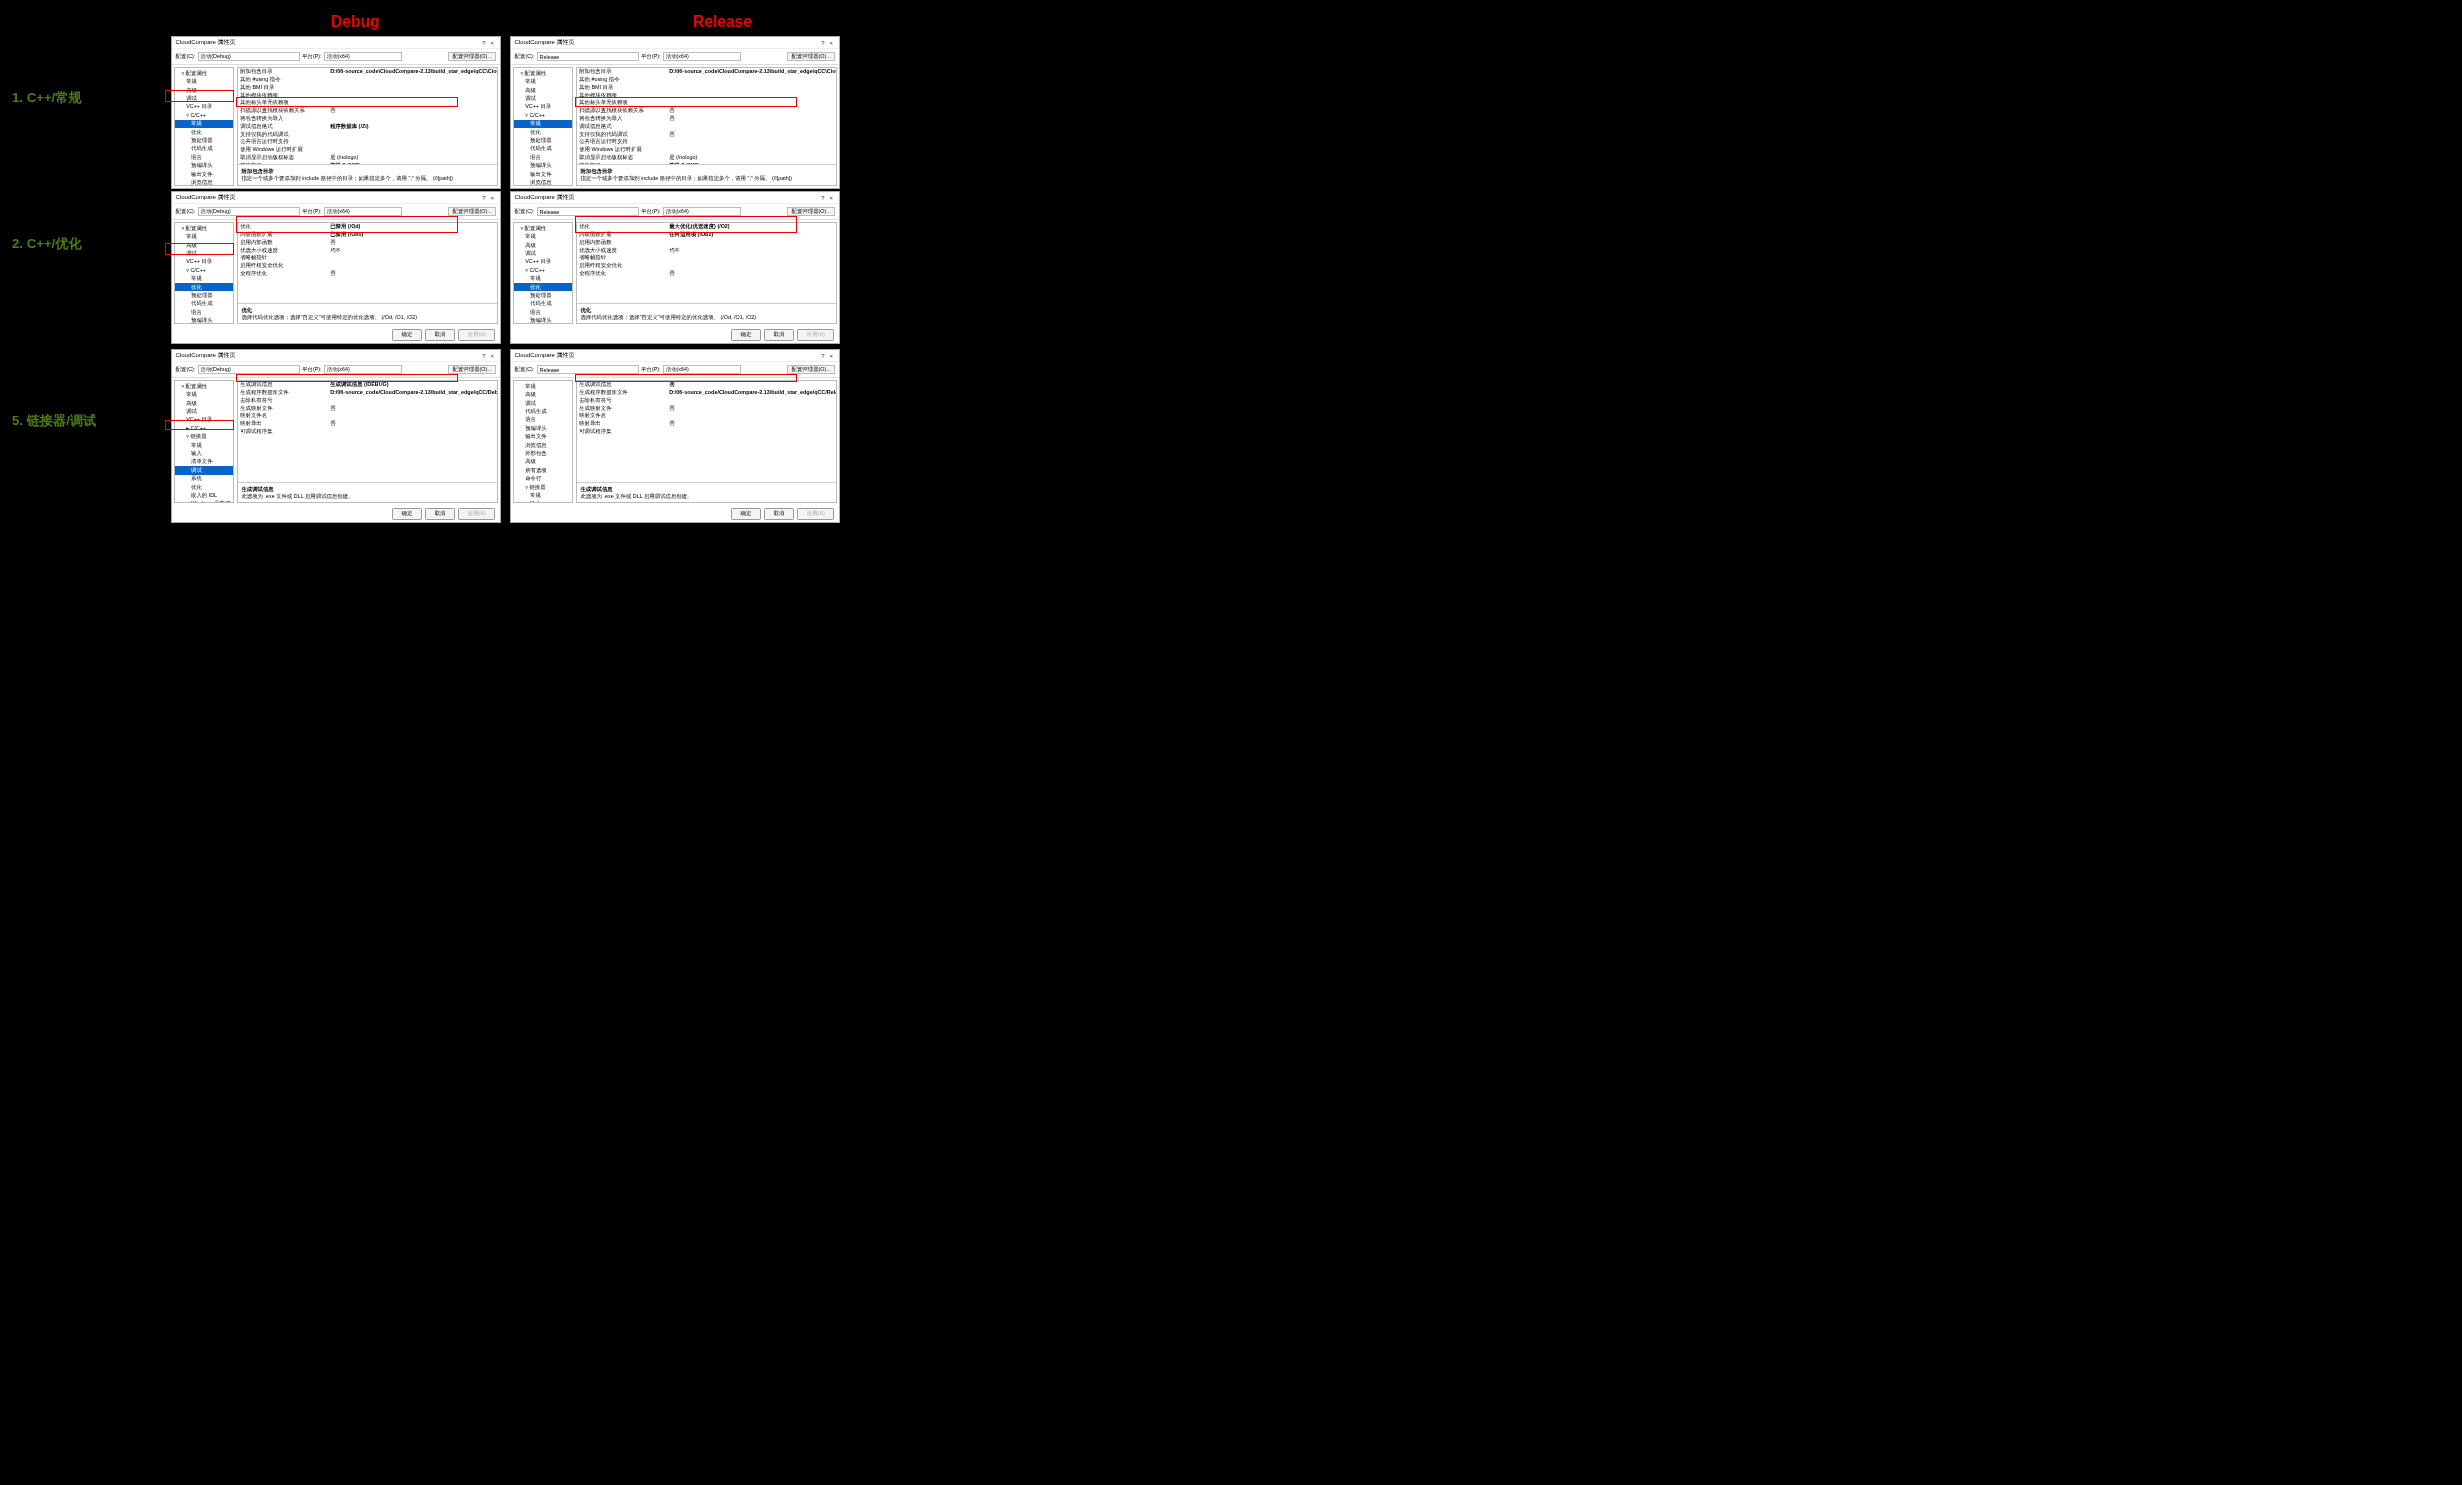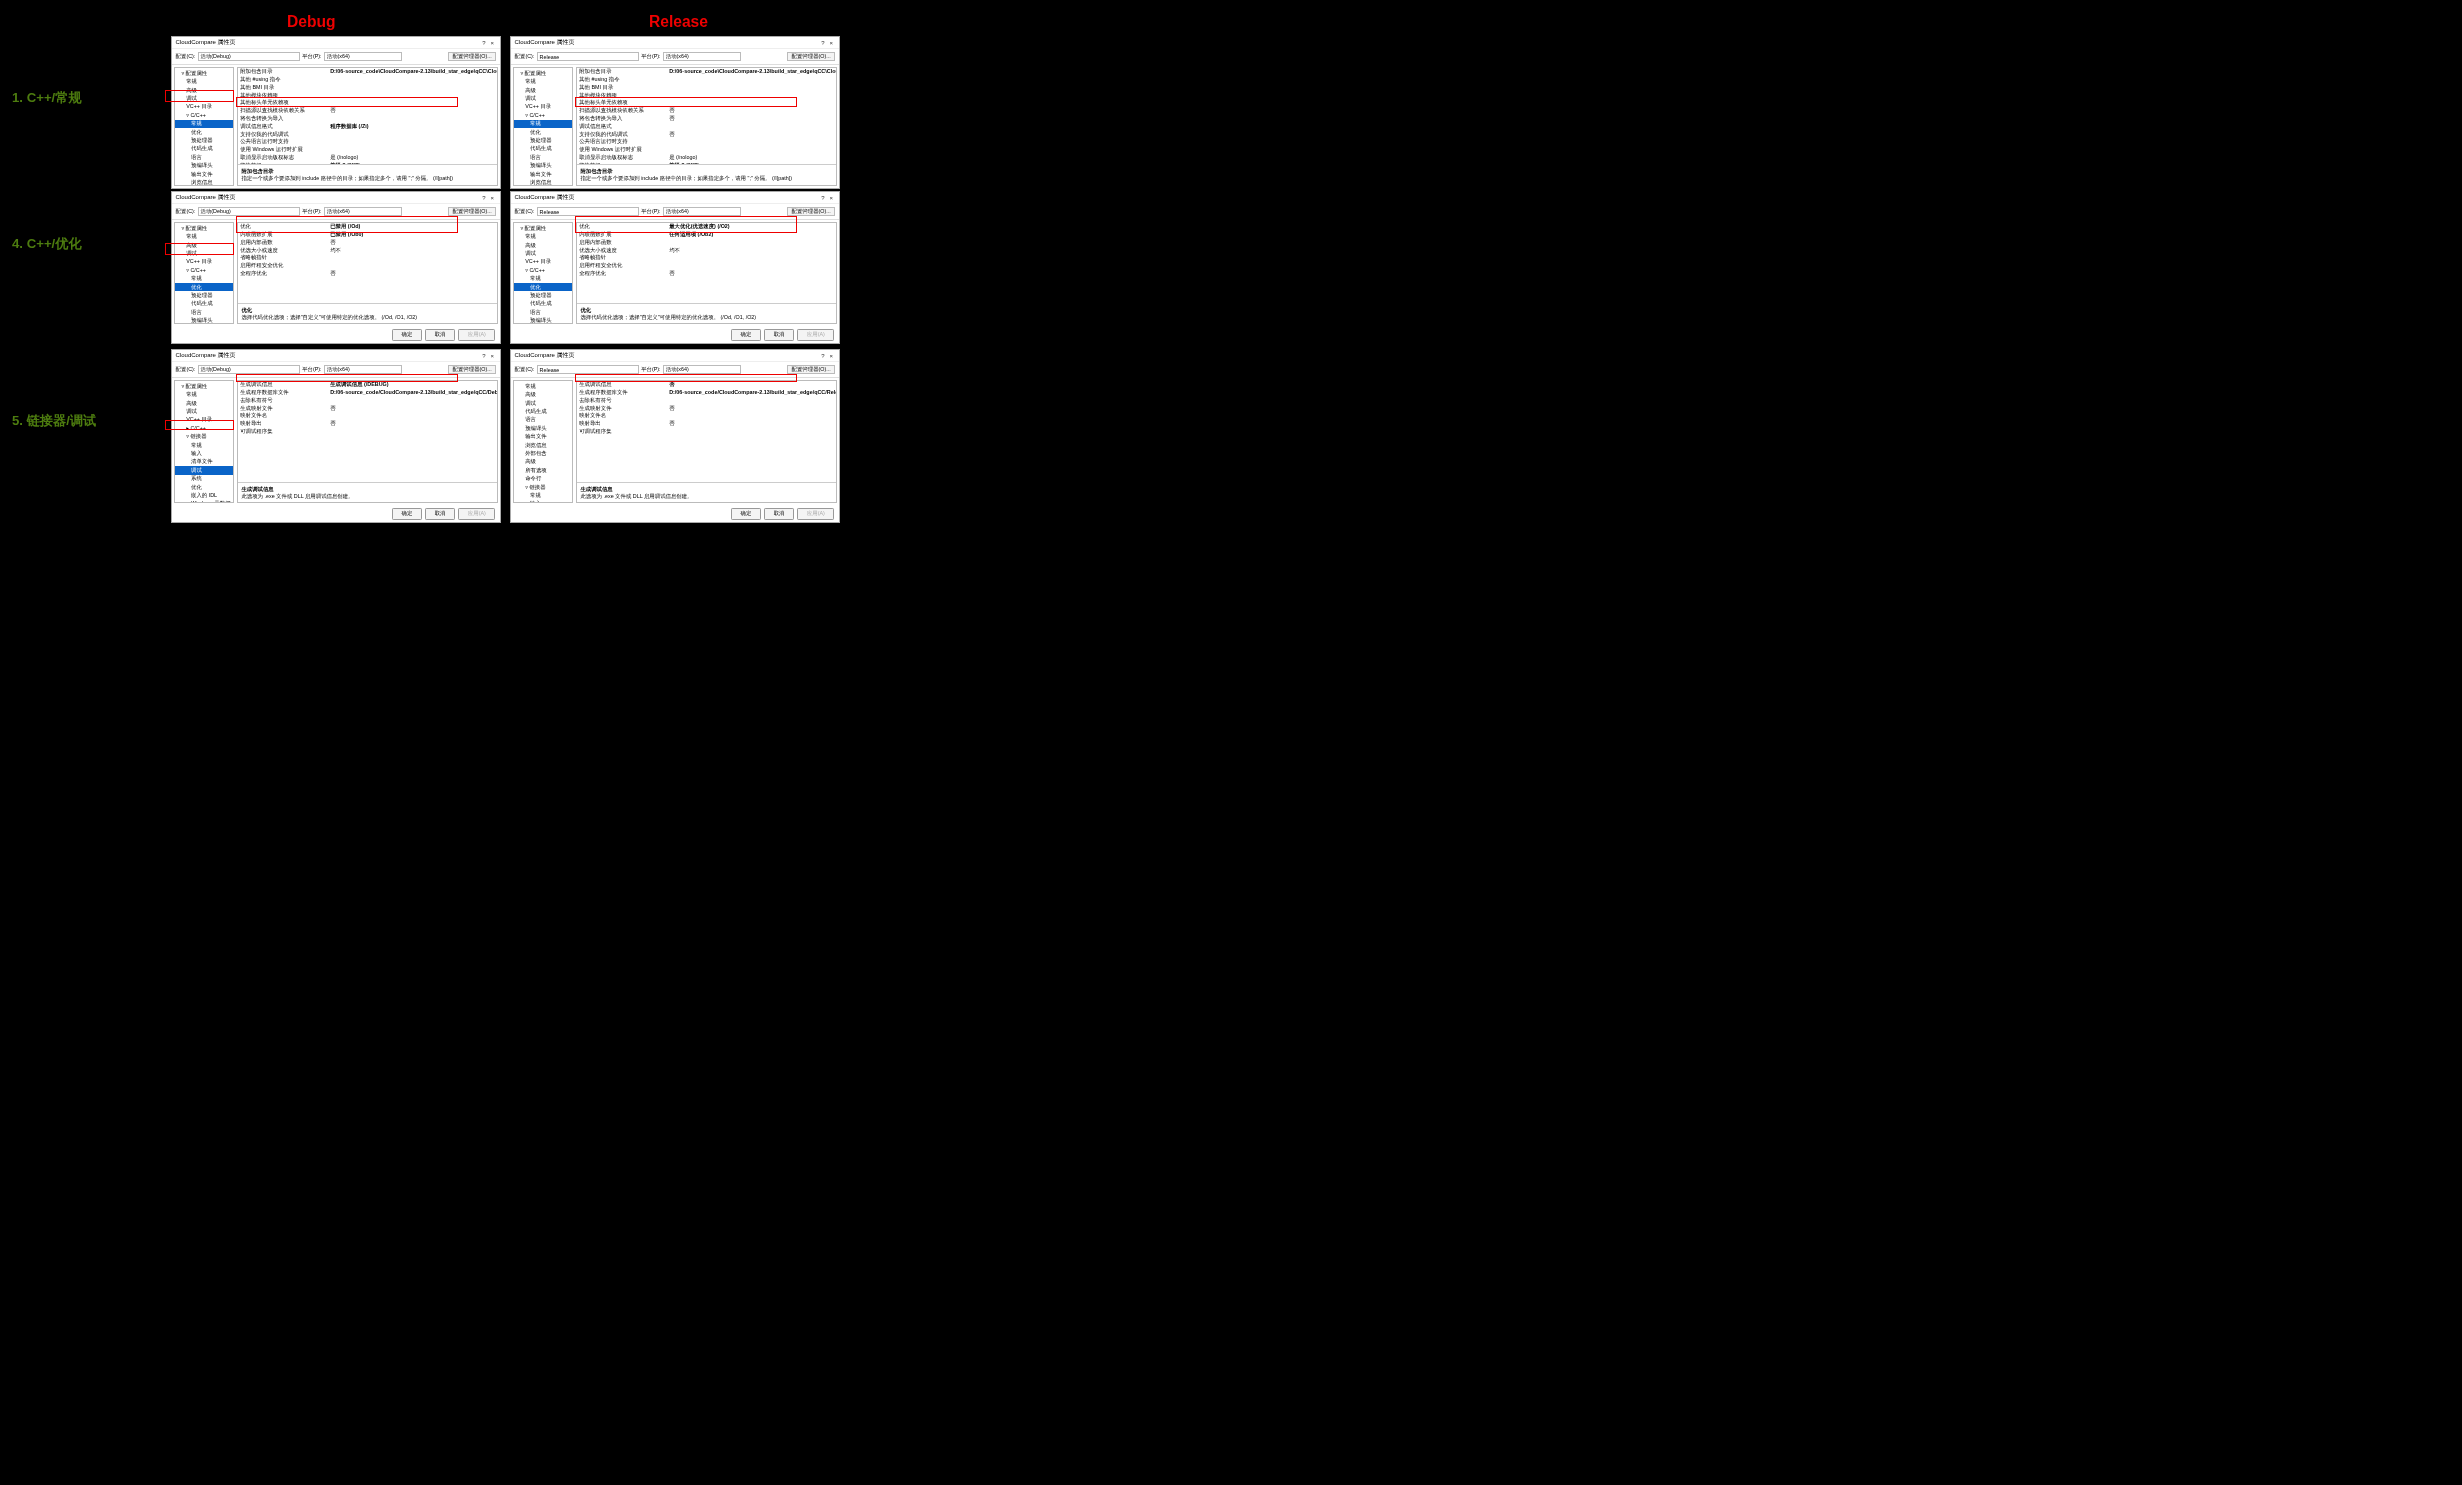--- a/index.html
+++ b/index.html
@@ -1,17 +1,17 @@
 <!DOCTYPE html>
 <html style="font-size:9.6px"><head>
 <meta charset="utf-8">
 <style>
 * { margin:0; padding:0; box-sizing:border-box; }
 body { background:#000; font-family:"Microsoft YaHei",Arial,sans-serif; font-size:5.4px; color:#000; position:relative; width:902px; height:544px; }
-.hdr { position:absolute; font-weight:bold; color:#e00; font-size:15.6px; }
+.hdr { position:absolute; font-weight:bold; color:#e00; font-size:15.6px;margin-left:44px; }
 .side-label { position:absolute; color:#4d7c0f; font-weight:bold; font-size:13.2px; left:12px; }
 .dlg { position:absolute; background:#fff; border:0.6px solid #aaa; display:flex; flex-direction:column; }
 .titlebar { display:flex; align-items:center; padding:1.2px 3.6px; font-size:6px; background:#fff; border-bottom:0.6px solid #eee; }
 .titlebar .spacer { flex:1; }
 .titlebar .btn { width:8.4px; text-align:center; color:#333; font-size:6px; cursor:pointer; }
 .cfgbar { display:flex; align-items:center; gap:2.4px; padding:2.4px 3.6px; border-bottom:0.6px solid #ddd; }
 .cfgbar label { font-size:5.4px; }
 .cfgbar .sel { border:0.6px solid #bbb; padding:0.6px 1.8px; font-size:5.4px; background:#fff; height:9.6px; display:flex; align-items:center; }
 .cfgbar .sel.cfg { width:102px; }
 .cfgbar .sel.plat { width:78px; }
@@ -35,21 +35,21 @@
 .btnbar button.disabled { color:#aaa; }
 .redbox { border:1.2px solid #e00; position:absolute; pointer-events:none; }
 </style>
 </head>
 <body>
 
 <div class="hdr" style="left:287px;top:13.2px">Debug</div>
 <div class="hdr" style="left:649px;top:13.2px">Release</div>
 
 <div class="side-label" style="top:89px">1. C++/常规</div>
-<div class="side-label" style="top:235px">4. C++/优化</div>
+<div class="side-label" style="top:235px">2. C++/优化</div>
 <div class="side-label" style="top:412px">5. 链接器/调试</div>
 
 <div class="dlg" style="left:171px;top:36px;width:330px;height:153px">
   <div class="titlebar">
     <span>CloudCompare 属性页</span>
     <span class="spacer"></span>
     <span class="btn">?</span>
     <span class="btn">×</span>
   </div>
   <div class="cfgbar">

